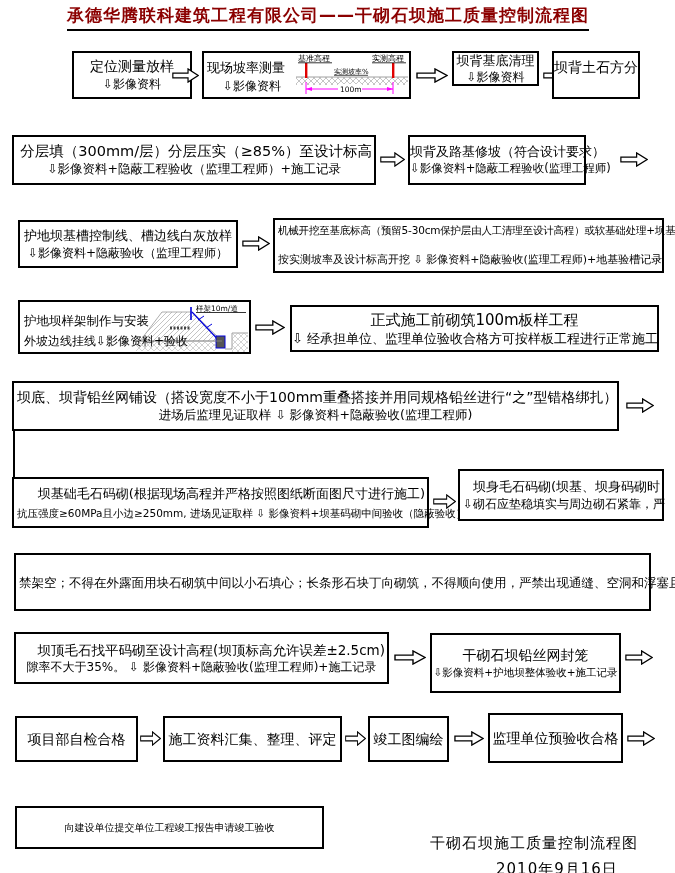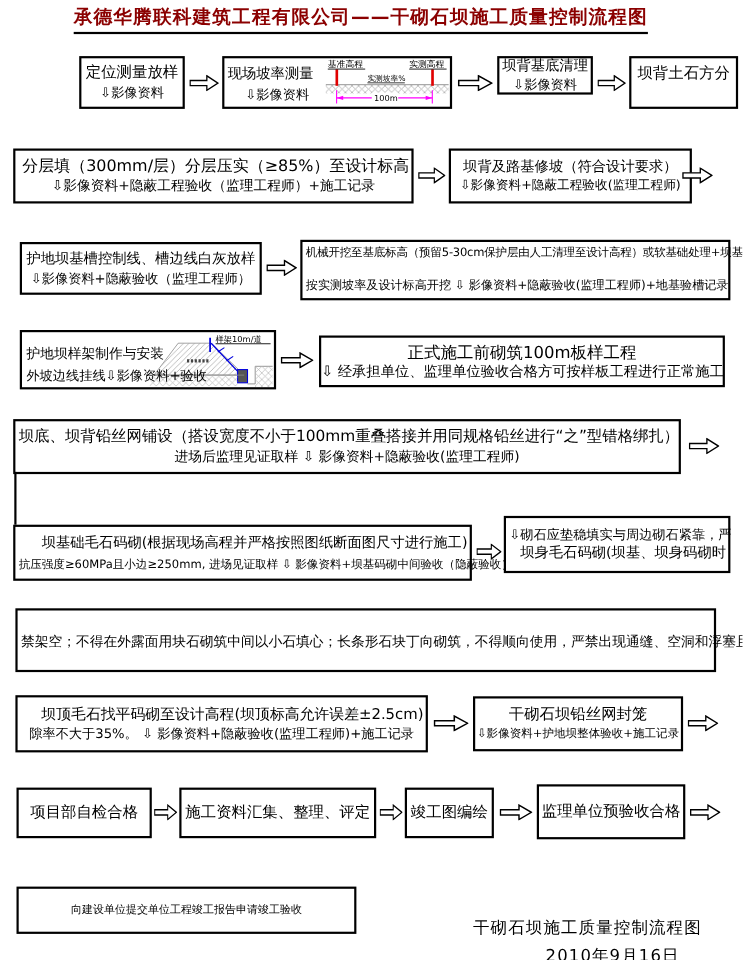--- a/index.html
+++ b/index.html
@@ -17,21 +17,21 @@
   .arr{position:absolute;height:15px;}
   .conn{position:absolute;background:#000;}
   .ftr{position:absolute;font-size:15px;letter-spacing:1px;}
   svg text{font-family:"DejaVu Sans","Liberation Sans",sans-serif;}
 </style>
 </head>
 <body>
 
 <div class="title"><span>承德华腾联科建筑工程有限公司——干砌石坝施工质量控制流程图</span></div>
 
-<div class="box c" style="left:72px;top:51px;width:96px;height:48px">
+<div class="box c" style="left:72px;top:51px;width:120px;height:48px">
   <div style="font-size:14px">定位测量放样</div>
   <div style="font-size:12px">⇩影像资料</div>
 </div>
 <div class="arr" style="left:172px;top:68px;width:27px"><svg viewBox="0 0 32 16" width="100%" height="100%" preserveAspectRatio="none">
       <polygon points="1,5.5 19,5.5 19,1 31,8 19,15 19,10.5 1,10.5" fill="#ffffff" stroke="#000000" stroke-width="1.4"></polygon>
     </svg></div>
 
 <div class="box" style="left:202px;top:51px;width:209px;height:48px">
   <div style="position:absolute;left:3px;top:6px;width:90px;text-align:left;font-size:13px">现场坡率测量</div>
   <div style="position:absolute;left:3px;top:25px;width:90px;text-align:center;font-size:12px">⇩影像资料</div>
@@ -65,33 +65,33 @@
     </svg></div>
 
 <div class="box c" style="left:452px;top:51px;width:87px;height:35px">
   <div style="font-size:13px">坝背基底清理</div>
   <div style="font-size:12px">⇩影像资料</div>
 </div>
 <div class="arr" style="left:543px;top:68px;width:26px"><svg viewBox="0 0 32 16" width="100%" height="100%" preserveAspectRatio="none">
       <polygon points="1,5.5 19,5.5 19,1 31,8 19,15 19,10.5 1,10.5" fill="#ffffff" stroke="#000000" stroke-width="1.4"></polygon>
     </svg></div>
 
-<div class="box c" style="left:572px;top:51px;width:99px;height:48px;justify-content:flex-start;padding-top:5px">
+<div class="box c" style="left:552px;top:51px;width:88px;height:48px;justify-content:flex-start;padding-top:5px">
   <div style="font-size:14px">坝背土石方分</div>
 </div>
 
 <div class="box" style="left:12px;top:135px;width:364px;height:50px">
   <div class="lft nw" style="font-size:14.5px">分层填（300mm/层）分层压实（≥85%）至设计标高</div>
   <div class="c nw" style="font-size:12.5px">⇩影像资料+隐蔽工程验收（监理工程师）+施工记录</div>
 </div>
 <div class="arr" style="left:380px;top:152px;width:25px"><svg viewBox="0 0 32 16" width="100%" height="100%" preserveAspectRatio="none">
       <polygon points="1,5.5 19,5.5 19,1 31,8 19,15 19,10.5 1,10.5" fill="#ffffff" stroke="#000000" stroke-width="1.4"></polygon>
     </svg></div>
 
-<div class="box c" style="left:408px;top:135px;width:221px;height:50px">
+<div class="box c" style="left:408px;top:135px;width:178px;height:50px">
   <div class="nw" style="font-size:13px">坝背及路基修坡（符合设计要求）</div>
   <div class="nw" style="font-size:11.5px">⇩影像资料+隐蔽工程验收(监理工程师)</div>
 </div>
 <div class="arr" style="left:620px;top:152px;width:28px"><svg viewBox="0 0 32 16" width="100%" height="100%" preserveAspectRatio="none">
       <polygon points="1,5.5 19,5.5 19,1 31,8 19,15 19,10.5 1,10.5" fill="#ffffff" stroke="#000000" stroke-width="1.4"></polygon>
     </svg></div>
 
 <div class="box c" style="left:18px;top:220px;width:220px;height:48px">
   <div class="nw" style="font-size:13px">护地坝基槽控制线、槽边线白灰放样</div>
   <div class="nw" style="font-size:12px">⇩影像资料+隐蔽验收（监理工程师）</div>
@@ -153,37 +153,37 @@
 
 <div class="box" style="left:12px;top:477px;width:417px;height:51px">
   <div class="lft nw" style="font-size:13px">坝基础毛石码砌(根据现场高程并严格按照图纸断面图尺寸进行施工)</div>
   <div class="lft nw" style="font-size:10.5px;margin-top:3px">抗压强度≥60MPa且小边≥250mm, 进场见证取样 ⇩ 影像资料+坝基码砌中间验收（隐蔽验收）</div>
 </div>
 <div class="arr" style="left:433px;top:494px;width:23px"><svg viewBox="0 0 32 16" width="100%" height="100%" preserveAspectRatio="none">
       <polygon points="1,5.5 19,5.5 19,1 31,8 19,15 19,10.5 1,10.5" fill="#ffffff" stroke="#000000" stroke-width="1.4"></polygon>
     </svg></div>
 
 <div class="box" style="left:458px;top:469px;width:206px;height:52px">
+  <div class="lft nw" style="font-size:13px">坝身毛石码砌(坝基、坝身码砌时</div>
   <div class="lft nw" style="font-size:12px">⇩砌石应垫稳填实与周边砌石紧靠，严</div>
-  <div class="lft nw" style="font-size:13px">坝身毛石码砌(坝基、坝身码砌时</div>
 </div>
 
 <div class="box" style="left:14px;top:553px;width:637px;height:58px">
   <div class="lft nw" style="font-size:12.5px;margin-top:3px">禁架空；不得在外露面用块石砌筑中间以小石填心；长条形石块丁向砌筑，不得顺向使用，严禁出现通缝、空洞和浮塞且码方空</div>
 </div>
 
 <div class="box" style="left:14px;top:632px;width:375px;height:52px">
   <div class="lft nw" style="font-size:13.5px">坝顶毛石找平码砌至设计高程(坝顶标高允许误差±2.5cm)</div>
   <div class="c nw" style="font-size:12px">隙率不大于35%。 ⇩ 影像资料+隐蔽验收(监理工程师)+施工记录</div>
 </div>
 <div class="arr" style="left:394px;top:650px;width:32px"><svg viewBox="0 0 32 16" width="100%" height="100%" preserveAspectRatio="none">
       <polygon points="1,5.5 19,5.5 19,1 31,8 19,15 19,10.5 1,10.5" fill="#ffffff" stroke="#000000" stroke-width="1.4"></polygon>
     </svg></div>
 
-<div class="box c" style="left:430px;top:633px;width:191px;height:50px">
+<div class="box c" style="left:430px;top:633px;width:191px;height:60px">
   <div class="nw" style="font-size:14px">干砌石坝铅丝网封笼</div>
   <div class="nw" style="font-size:10.5px">⇩影像资料+护地坝整体验收+施工记录</div>
 </div>
 <div class="arr" style="left:625px;top:650px;width:28px"><svg viewBox="0 0 32 16" width="100%" height="100%" preserveAspectRatio="none">
       <polygon points="1,5.5 19,5.5 19,1 31,8 19,15 19,10.5 1,10.5" fill="#ffffff" stroke="#000000" stroke-width="1.4"></polygon>
     </svg></div>
 
 <div class="box c" style="left:15px;top:716px;width:123px;height:46px">
   <div class="nw" style="font-size:14px">项目部自检合格</div>
 </div>

